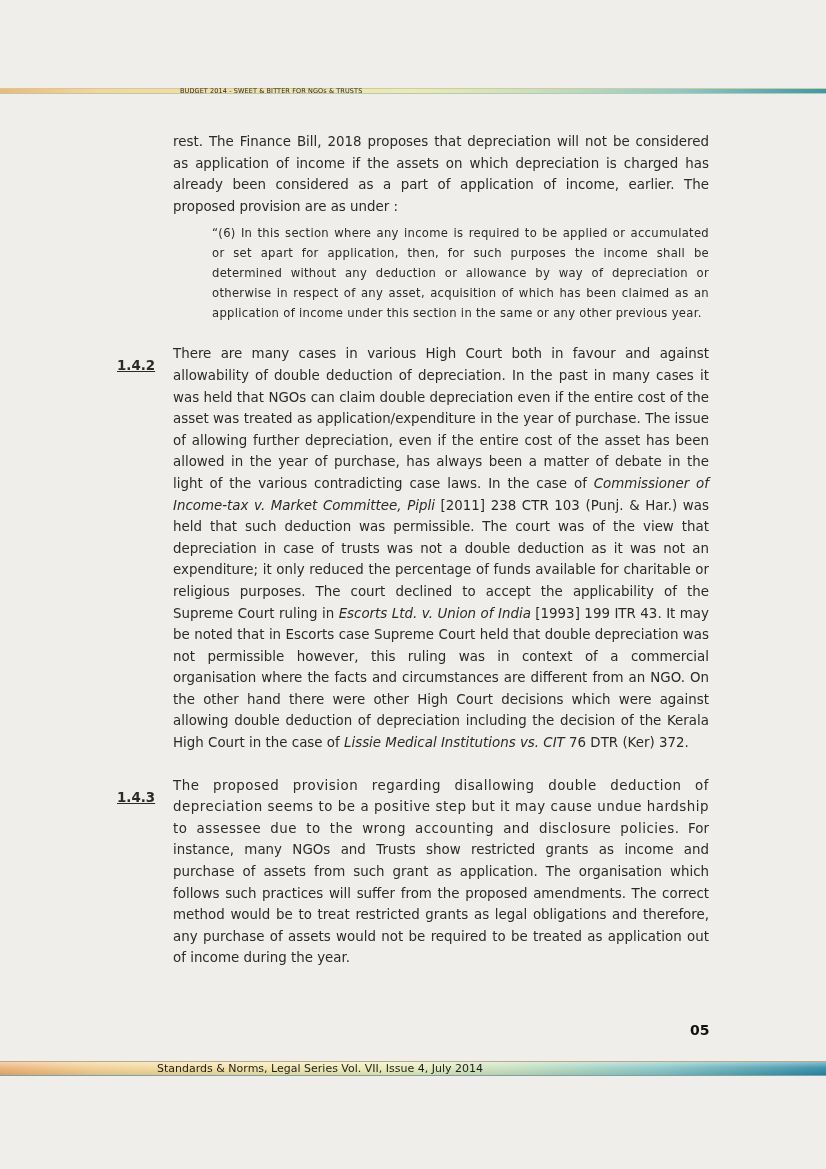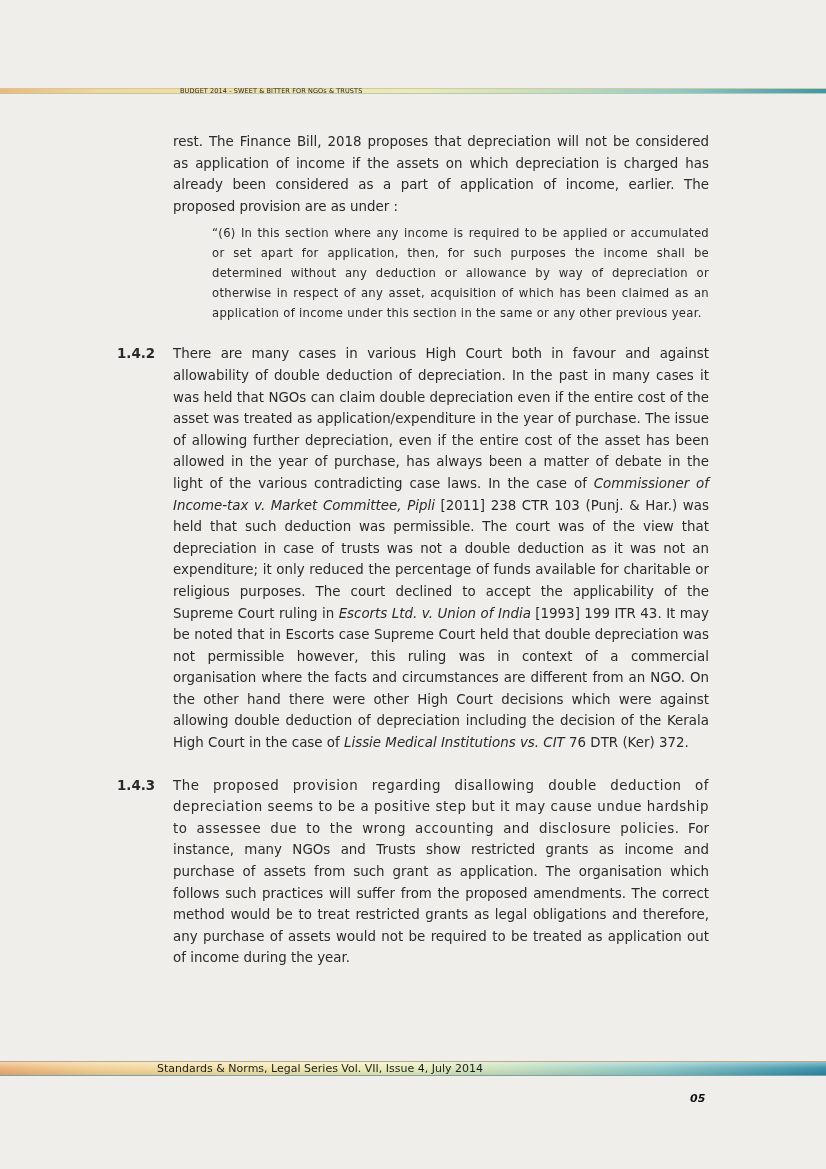--- a/index.html
+++ b/index.html
@@ -55,24 +55,23 @@
       left: 157px;
       top: 1063px;
       font-size: 11px;
       color: #1e1e1e;
       line-height: 11px;
       white-space: nowrap;
     }
     .page-number {
       position: absolute;
       left: 690px;
-      top: 1092px;
-      font-size: 11px;
+      top: 1024px;
+      font-size: 14px;
       font-weight: bold;
-      font-style: italic;
       color: #111;
       line-height: 13px;
     }
     .content {
       position: absolute;
       left: 173px;
       top: 131px;
       width: 536px;
       font-size: 13.4px;
       line-height: 21.6px;
@@ -97,24 +96,25 @@
     .quote + .quote {
       margin-top: 6px;
     }
     .section {
       position: relative;
       margin-top: 0;
     }
     .section-num {
       position: absolute;
       left: -56px;
-      top: 0;
+      top: 12px;
       font-weight: bold;
       font-size: 13.4px;
       color: #2a2a2a;
+      text-decoration: underline;
     }
     .bold-lead {
       font-weight: normal;
       letter-spacing: 0.5px;
     }
     i {
       font-style: italic;
     }
   </style>
 </head>

